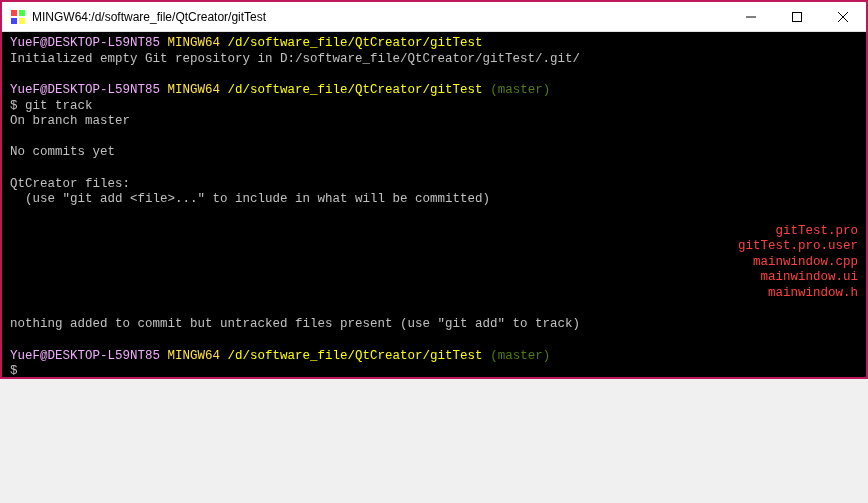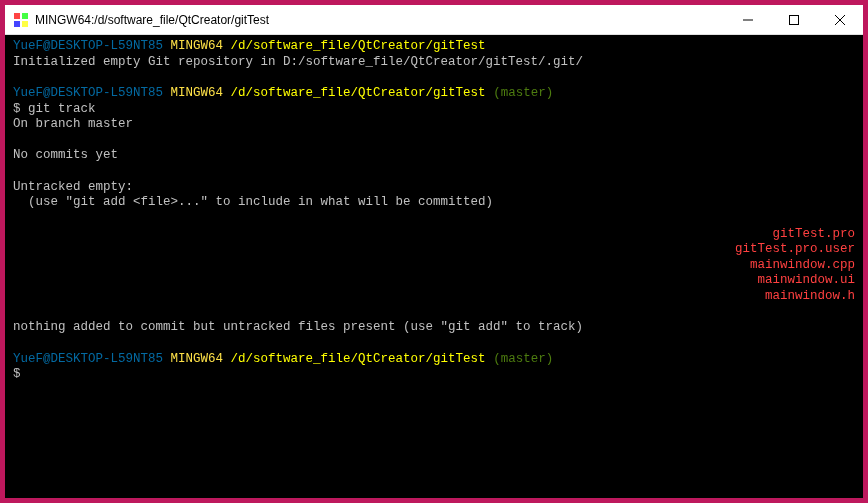--- a/index.html
+++ b/index.html
@@ -9,25 +9,25 @@
     }
     body {
       font-family: "Segoe UI", Tahoma, sans-serif;
       background: #f0f0f0;
       width: 868px;
       height: 503px;
       overflow: hidden;
     }
     .window {
       width: 868px;
-      height: 503px;
+      height: 379px;
       background: #fff;
       display: flex;
       flex-direction: column;
-      border: 5px solid #be185d;
+      border: 2px solid #be185d;
     }
     .titlebar {
       height: 30px;
       background: #fff;
       display: flex;
       align-items: center;
       padding-left: 8px;
       border-bottom: 1px solid #e0e0e0;
     }
     .app-icon {
@@ -70,21 +70,21 @@
     }
     .terminal::-webkit-scrollbar {
       width: 16px;
     }
     .terminal::-webkit-scrollbar-track {
       background: #1a1a1a;
     }
     .terminal::-webkit-scrollbar-thumb {
       background: #444;
     }
-    .green { color: #0369a1; }
+    .green { color: #f0abfc; }
     .magenta { color: #fde047; }
     .yellow { color: #ffff00; }
     .cyan { color: #4d7c0f; }
     .red { color: #ff4040; }
     .white { color: #c0c0c0; }
     .line { white-space: pre; }
     .indent1 { padding-left: 2ch; }
     .indent2 { padding-left: 8ch; text-align: right; }
     .spacer { height: 1.25em; }
   </style>
@@ -126,21 +126,21 @@
     <div class="line"><span class="green">YueF@DESKTOP-L59NT85</span> <span class="magenta">MINGW64</span> <span class="yellow">/d/software_file/QtCreator/gitTest</span></div>
     <div class="line white">Initialized empty Git repository in D:/software_file/QtCreator/gitTest/.git/</div>
     <div class="spacer"></div>
 
     <div class="line"><span class="green">YueF@DESKTOP-L59NT85</span> <span class="magenta">MINGW64</span> <span class="yellow">/d/software_file/QtCreator/gitTest</span> <span class="cyan">(master)</span></div>
     <div class="line white"><span>$ </span><span>git track</span></div>
     <div class="line white">On branch master</div>
     <div class="spacer"></div>
     <div class="line white">No commits yet</div>
     <div class="spacer"></div>
-    <div class="line white">Untracked empty:</div>
+    <div class="line white">QtCreator files:</div>
     <div class="line white indent1">(use "git add &lt;file&gt;..." to include in what will be committed)</div>
     <div class="spacer"></div>
     <div class="line red indent2">gitTest.pro</div>
     <div class="line red indent2">gitTest.pro.user</div>
     <div class="line red indent2">mainwindow.cpp</div>
     <div class="line red indent2">mainwindow.ui</div>
     <div class="line red indent2">mainwindow.h</div>
     <div class="spacer"></div>
     <div class="line white">nothing added to commit but untracked files present (use "git add" to track)</div>
     <div class="spacer"></div>

